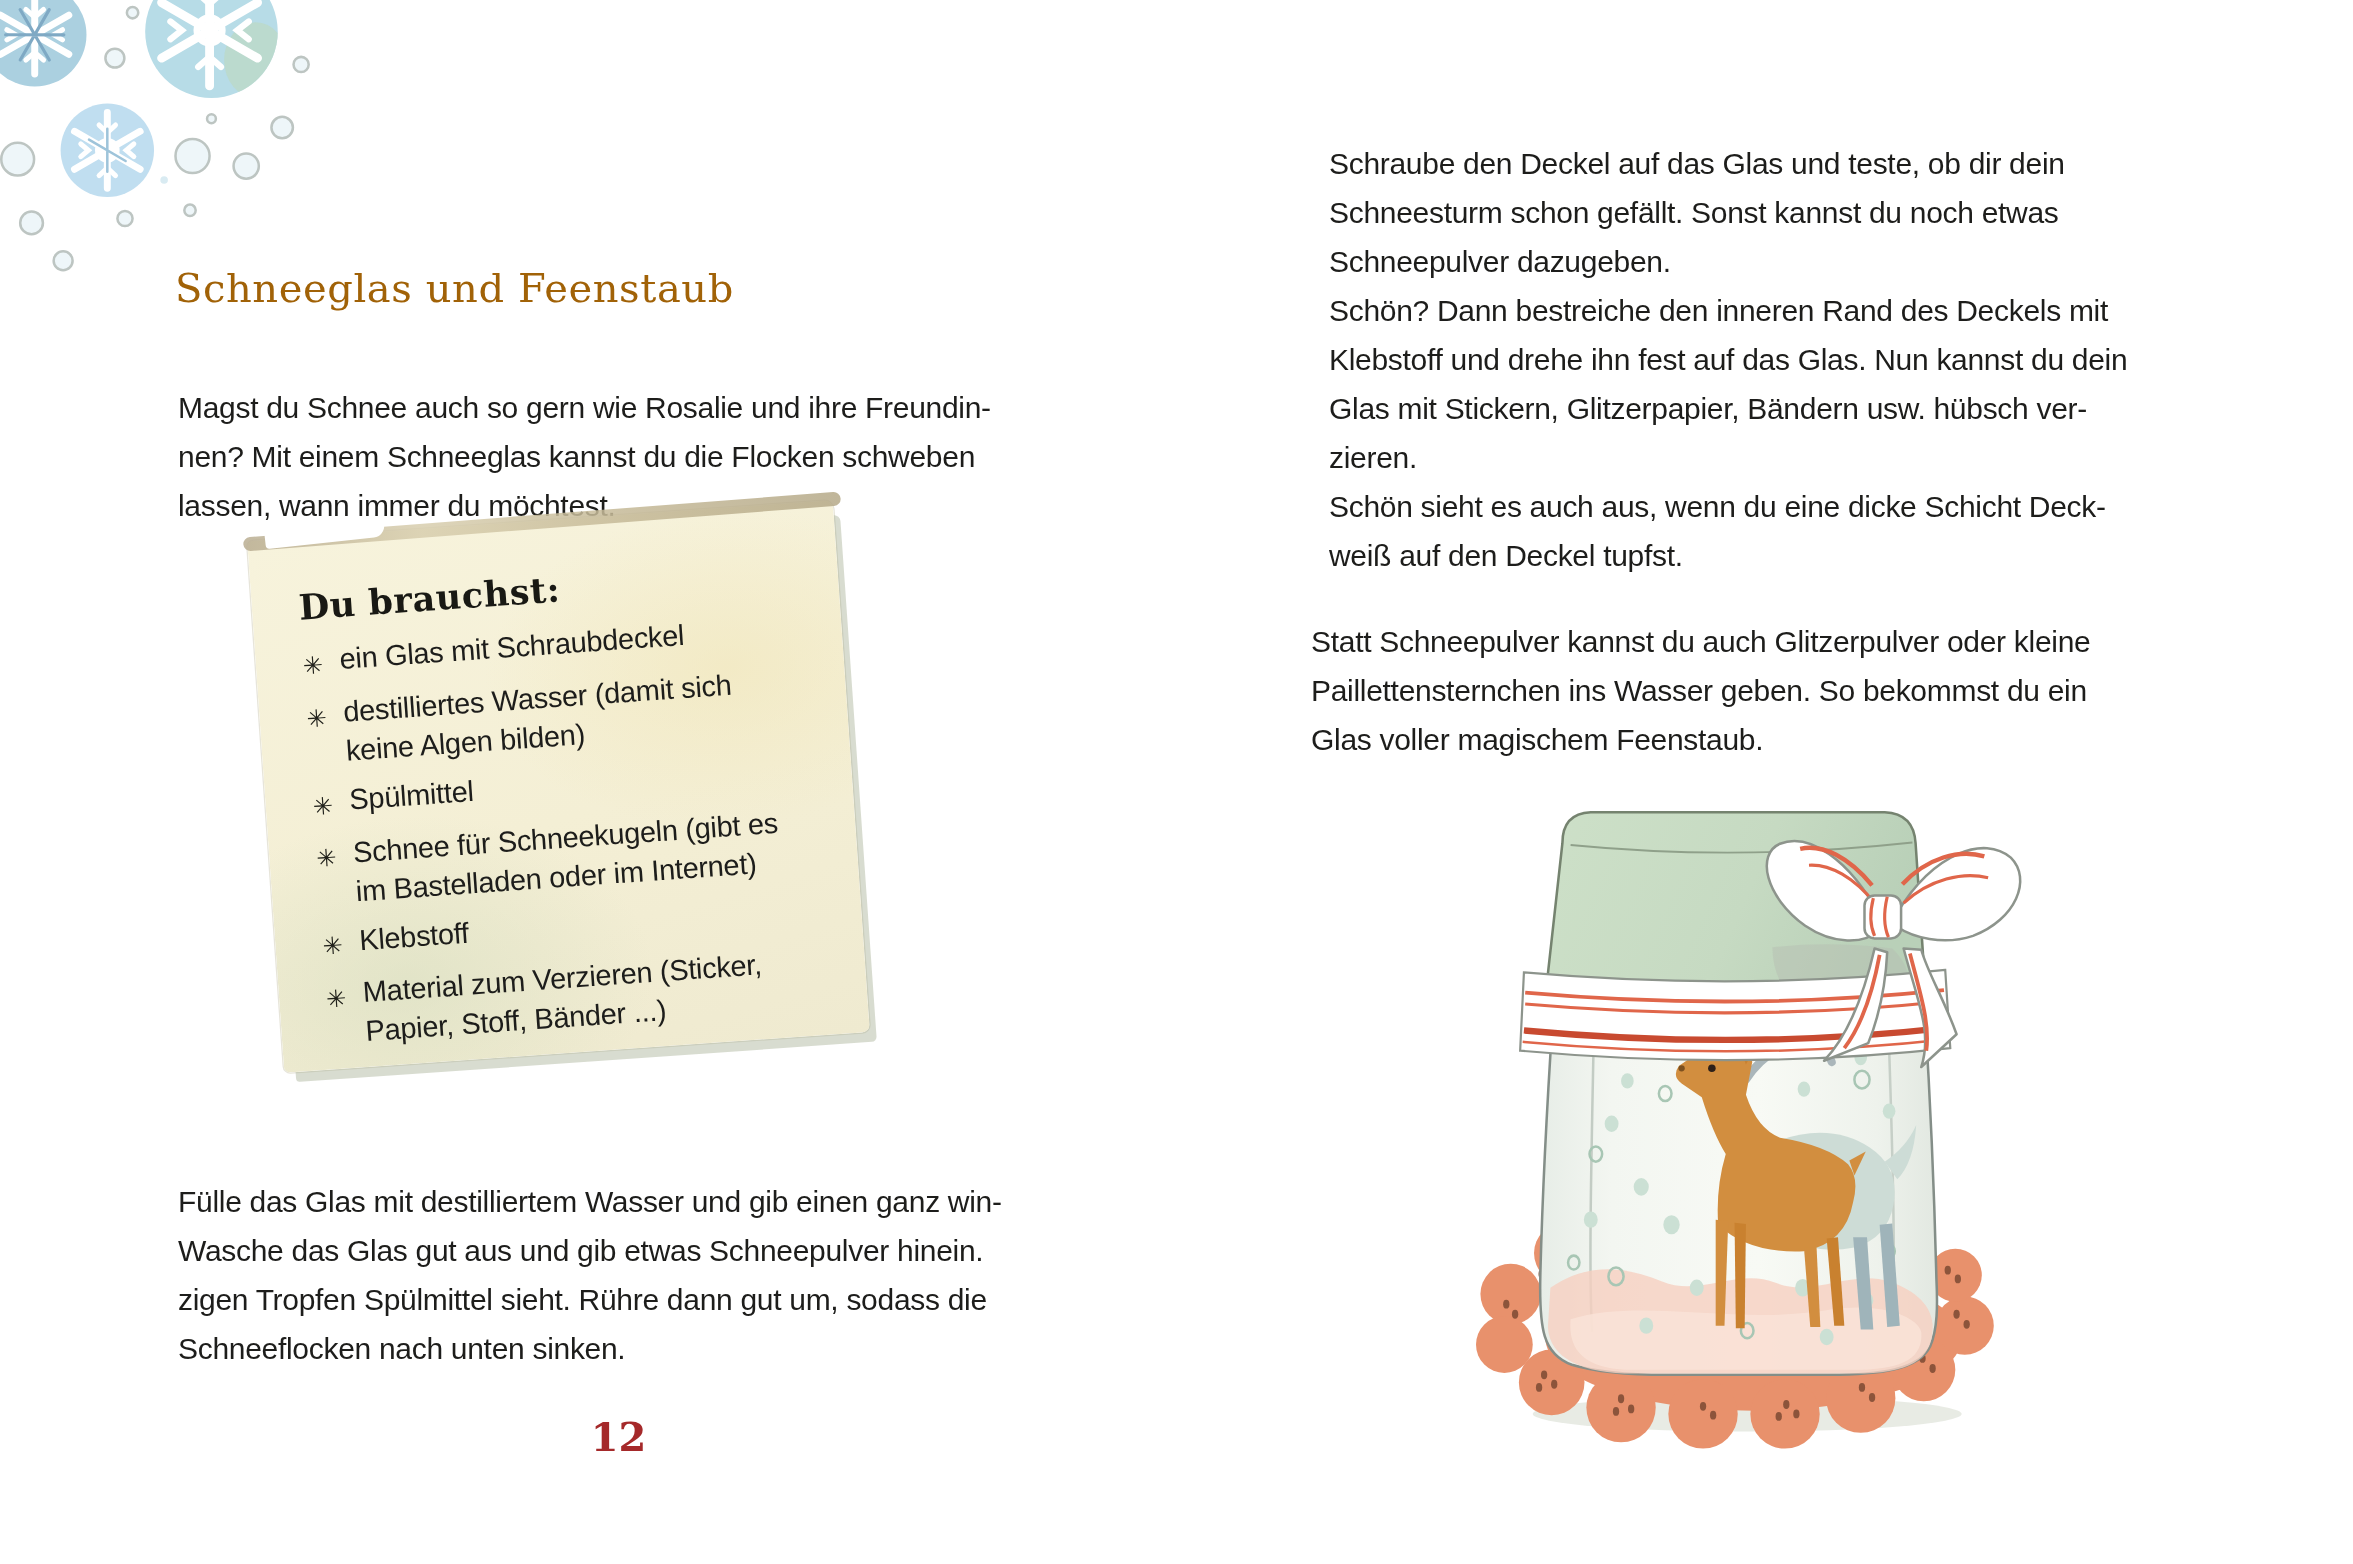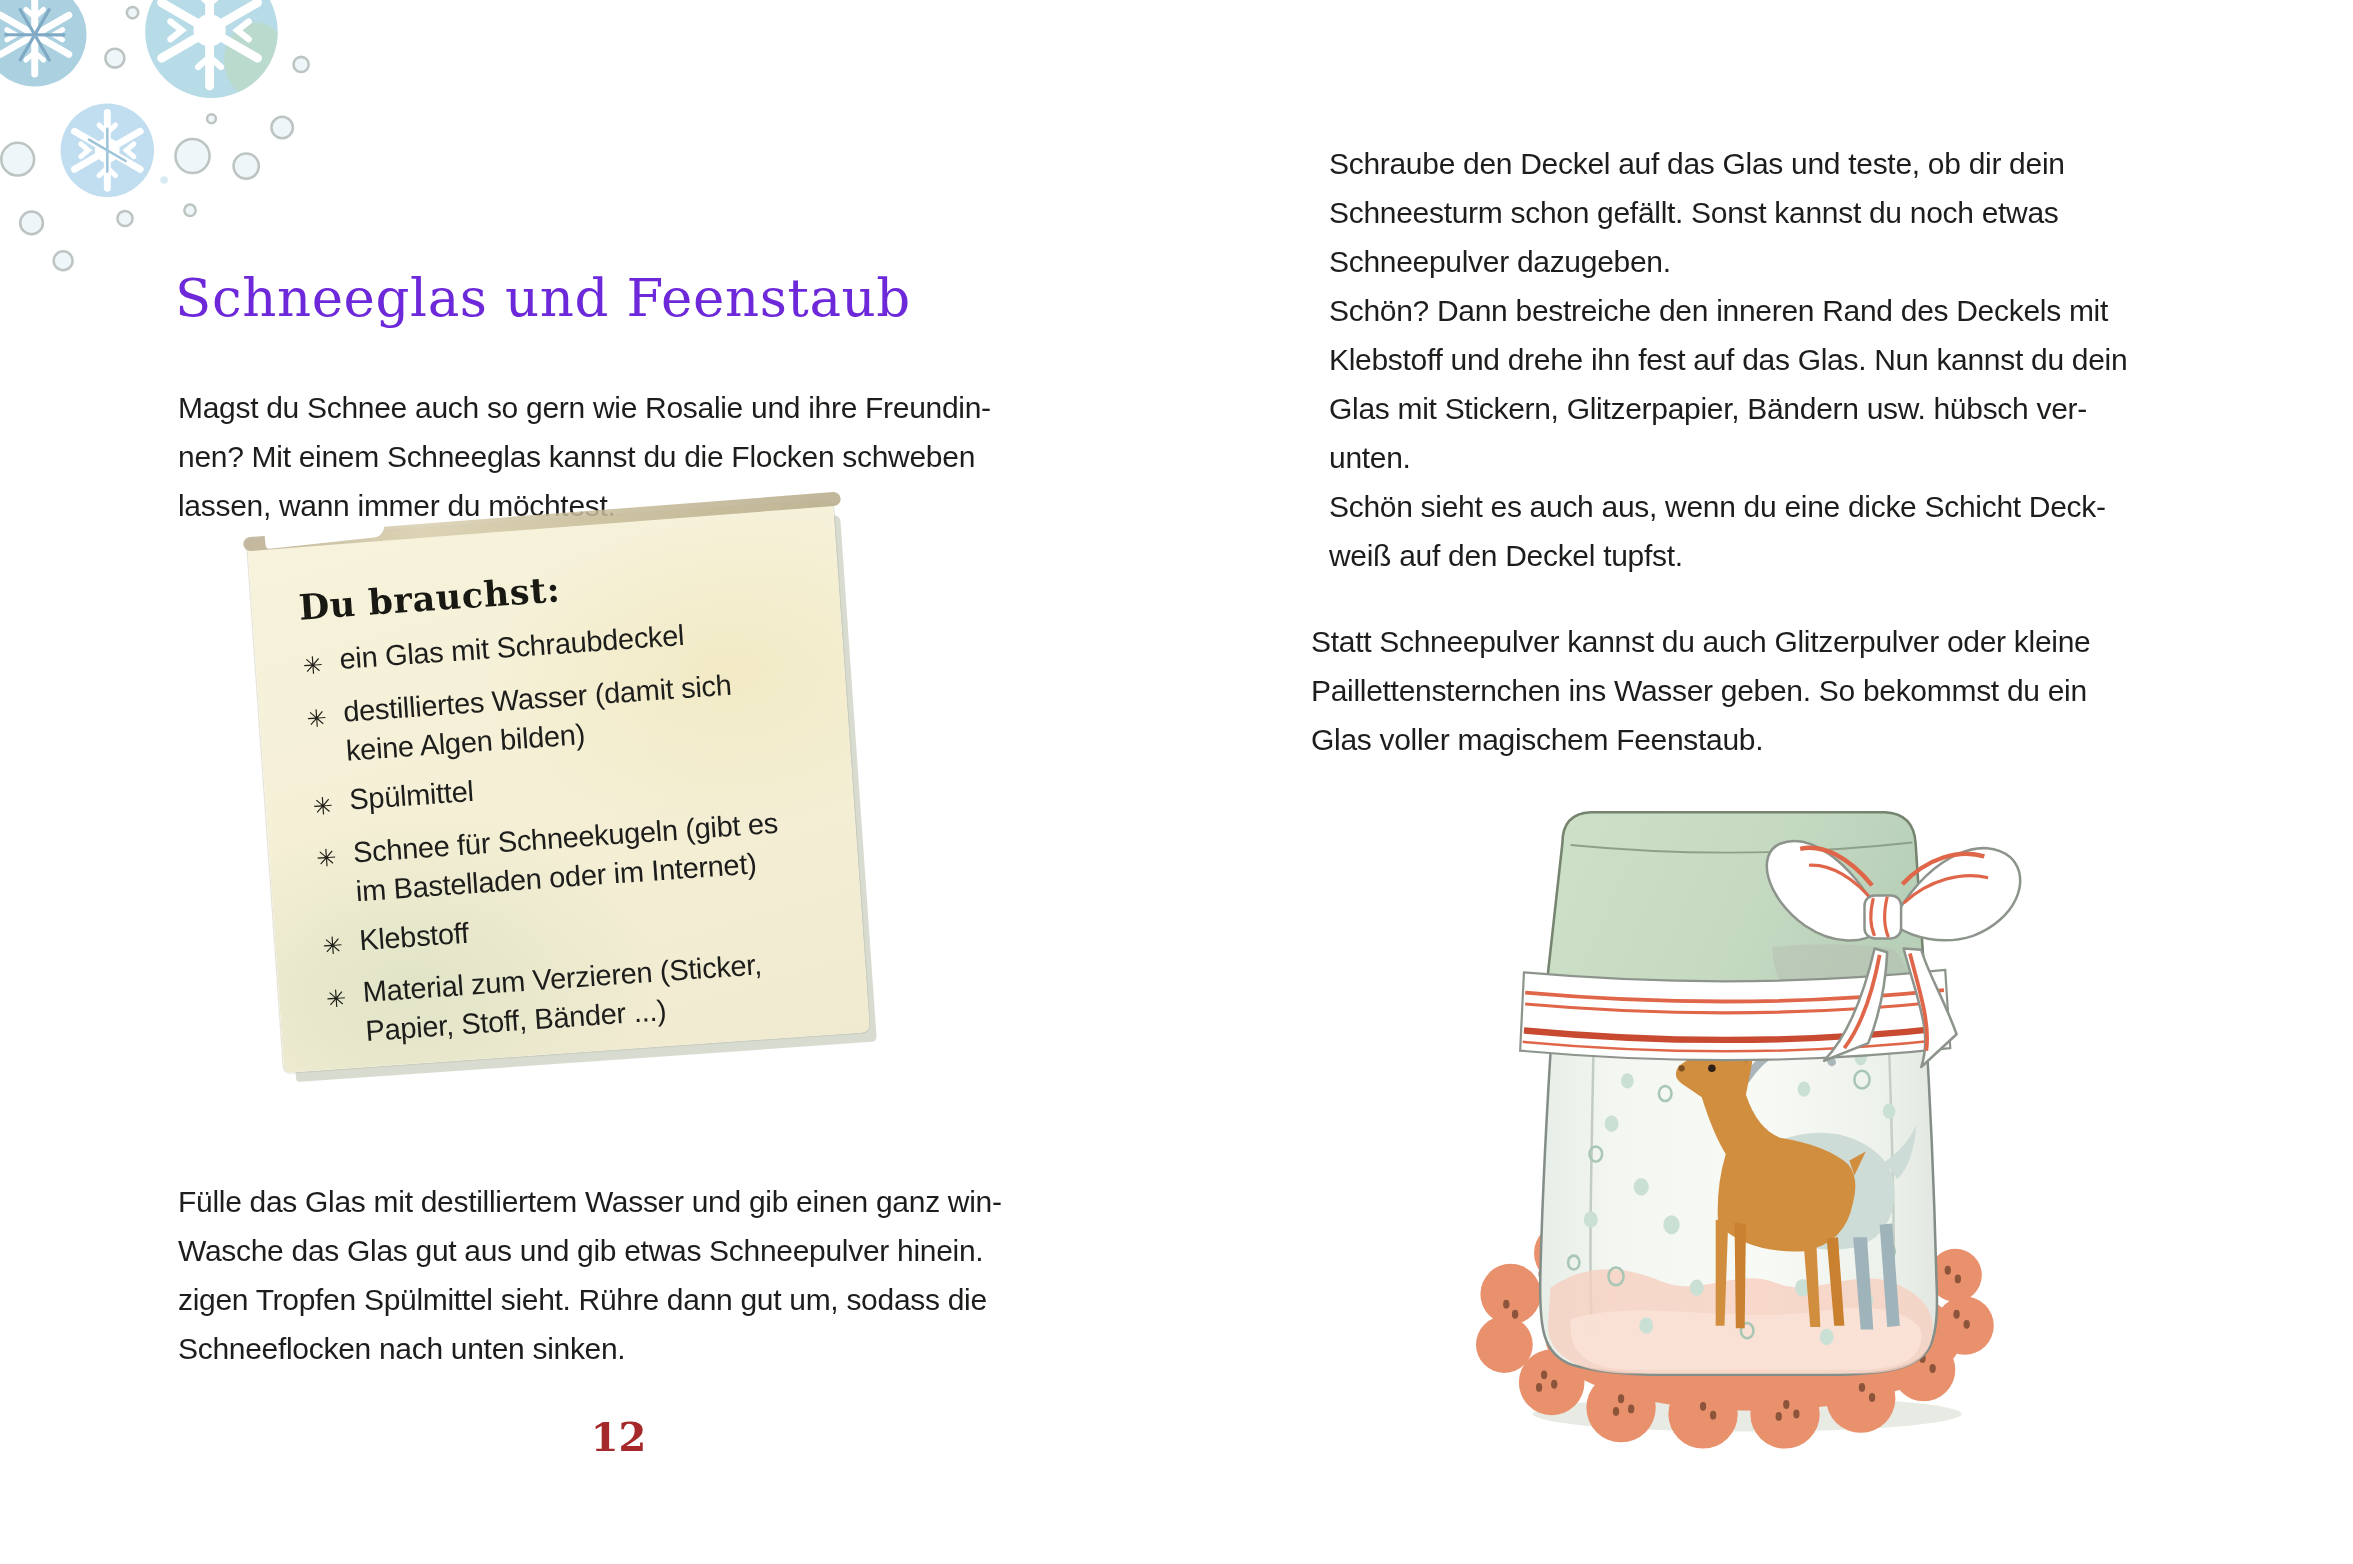--- a/index.html
+++ b/index.html
@@ -10,22 +10,22 @@
   .page { position:absolute; top:0; height:100%; }
   #left-page  { left:0; width:1177px; }
   #right-page { left:1177px; width:1177px; }
 
   
   #deco-snowflakes { position:absolute; left:0; top:0; }
 
   
   #title {
     position:absolute; left:175px; top:227px; width:757px;
-    font-family:"DejaVu Serif", serif; font-size:53px; line-height:69px;
-    color:#6d28d9; letter-spacing:0.6px; font-weight:400;
+    font-family:"DejaVu Serif", serif; font-size:40px; line-height:69px;
+    color:#a16207; letter-spacing:0.6px; font-weight:400;
   }
 
   
   .bodytext { position:absolute; font-size:30px; line-height:49px; letter-spacing:-0.3px; }
   .bodytext .line { display:block; white-space:nowrap; }
 
   #intro { left:178px; top:353px;  width:921px; }
   #outro { left:178px; top:1147px; width:927px; }
 
   
@@ -199,21 +199,21 @@
 
   <section class="page" id="right-page">
 
     <p class="bodytext" id="rtext-a">
       <span class="line">Schraube den Deckel auf das Glas und teste, ob dir dein</span>
       <span class="line">Schneesturm schon gefällt. Sonst kannst du noch etwas</span>
       <span class="line">Schneepulver dazugeben.</span>
       <span class="line">Schön? Dann bestreiche den inneren Rand des Deckels mit</span>
       <span class="line">Klebstoff und drehe ihn fest auf das Glas. Nun kannst du dein</span>
       <span class="line">Glas mit Stickern, Glitzerpapier, Bändern usw. hübsch ver-</span>
-      <span class="line">unten.</span>
+      <span class="line">zieren.</span>
       <span class="line">Schön sieht es auch aus, wenn du eine dicke Schicht Deck-</span>
       <span class="line">weiß auf den Deckel tupfst.</span>
     </p>
 
     <p class="bodytext" id="rtext-b">
       <span class="line">Statt Schneepulver kannst du auch Glitzerpulver oder kleine</span>
       <span class="line">Paillettensternchen ins Wasser geben. So bekommst du ein</span>
       <span class="line">Glas voller magischem Feenstaub.</span>
     </p>
 

